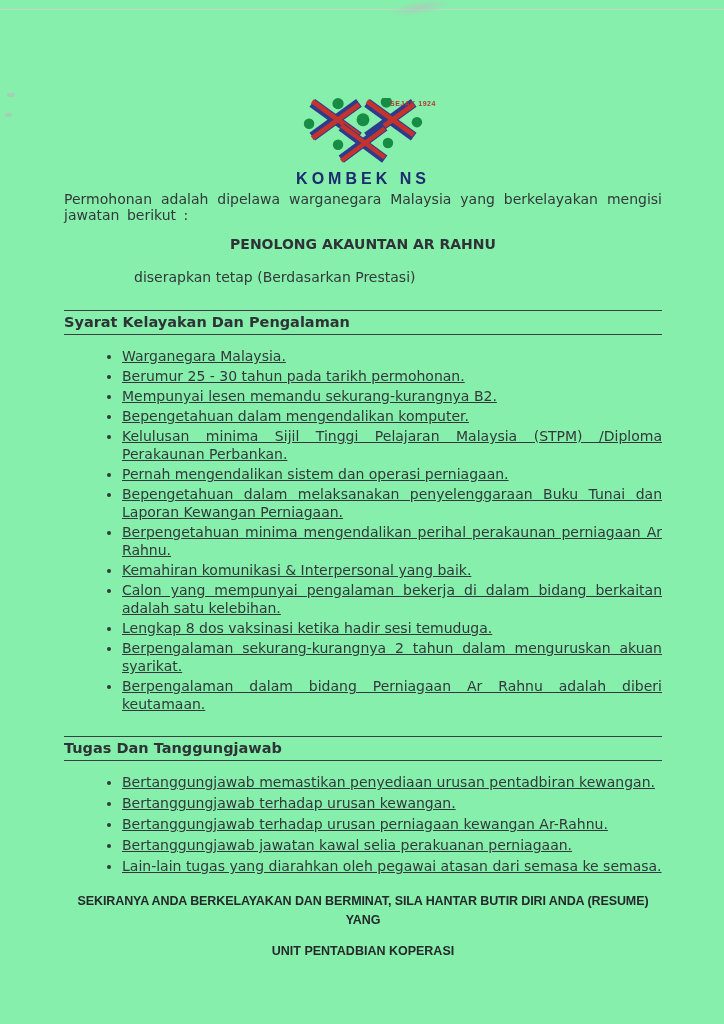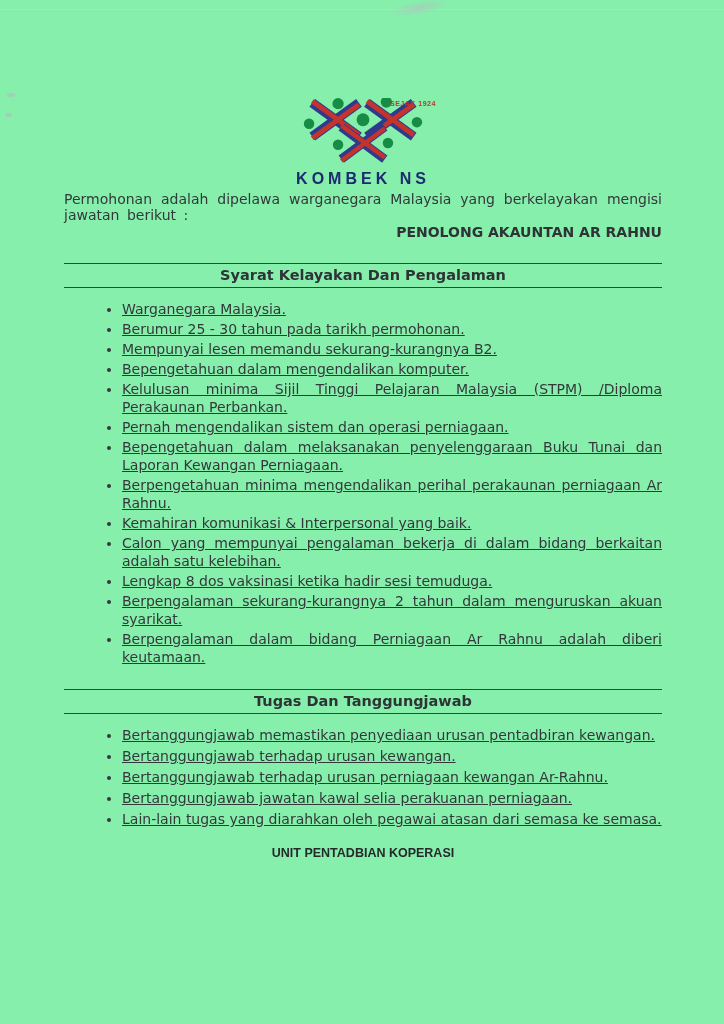--- a/index.html
+++ b/index.html
@@ -50,35 +50,35 @@
 
   
   .intro {
     margin-top: 3px;
     font-size: 14px; line-height: 16px;
     text-align: justify;
     word-spacing: 3px;
   }
 
   .job-title {
-    margin-top: 1px;
-    text-align: right;
+    margin-top: 13px;
+    text-align: center;
     font-weight: bold;
     font-size: 14px;
     color: #2e3336;
   }
 
   .taraf { margin-top: 16px; margin-left: 70px; font-size: 14px; line-height: 19px; }
 
   
   .section-header {
     margin-top: 23px;
     border-top: 1.5px solid #3a3f42;
     border-bottom: 1.5px solid #3a3f42;
-    text-align: center;
+    text-align: left;
     font-weight: bold;
     font-size: 14.5px;
     padding: 3px 0 4px 0;
     color: #2e3336;
   }
 
   
   ul.doc-list {
     margin: 12px 0 0 20px;
     padding-left: 38px;
@@ -162,20 +162,21 @@
         </svg>
         <div class="logo-text">KOMBEK NS</div>
       </div>
     </div>
 
     <p class="intro">Permohonan adalah dipelawa warganegara Malaysia yang berkelayakan mengisi jawatan berikut :</p>
 
     <div class="job-title">PENOLONG AKAUNTAN AR RAHNU</div>
 
     <div class="taraf">
+      <div>diserapkan tetap (Berdasarkan Prestasi)</div>
     </div>
 
     <div class="section-header">Syarat Kelayakan Dan Pengalaman</div>
 
     <ul class="doc-list">
       <li>Warganegara Malaysia.</li>
       <li>Berumur 25 - 30 tahun pada tarikh permohonan.</li>
       <li>Mempunyai lesen memandu sekurang-kurangnya B2.</li>
       <li>Bepengetahuan dalam mengendalikan komputer.</li>
       <li>Kelulusan minima Sijil Tinggi Pelajaran Malaysia (STPM) /Diploma Perakaunan Perbankan.</li>
@@ -193,20 +194,21 @@
 
     <ul class="doc-list duties">
       <li>Bertanggungjawab memastikan penyediaan urusan pentadbiran kewangan.</li>
       <li>Bertanggungjawab terhadap urusan kewangan.</li>
       <li>Bertanggungjawab terhadap urusan perniagaan kewangan Ar-Rahnu.</li>
       <li>Bertanggungjawab jawatan kawal selia perakuanan perniagaan.</li>
       <li>Lain-lain tugas yang diarahkan oleh pegawai atasan dari semasa ke semasa.</li>
     </ul>
 
     <div class="closing">
+      <div>SEKIRANYA ANDA BERKELAYAKAN DAN BERMINAT, SILA HANTAR BUTIR DIRI ANDA (RESUME) YANG</div>
     </div>
 
     <div class="address">
       <div>UNIT PENTADBIAN KOPERASI</div>
 
     </div>
 
   </div>
 </div>
 

